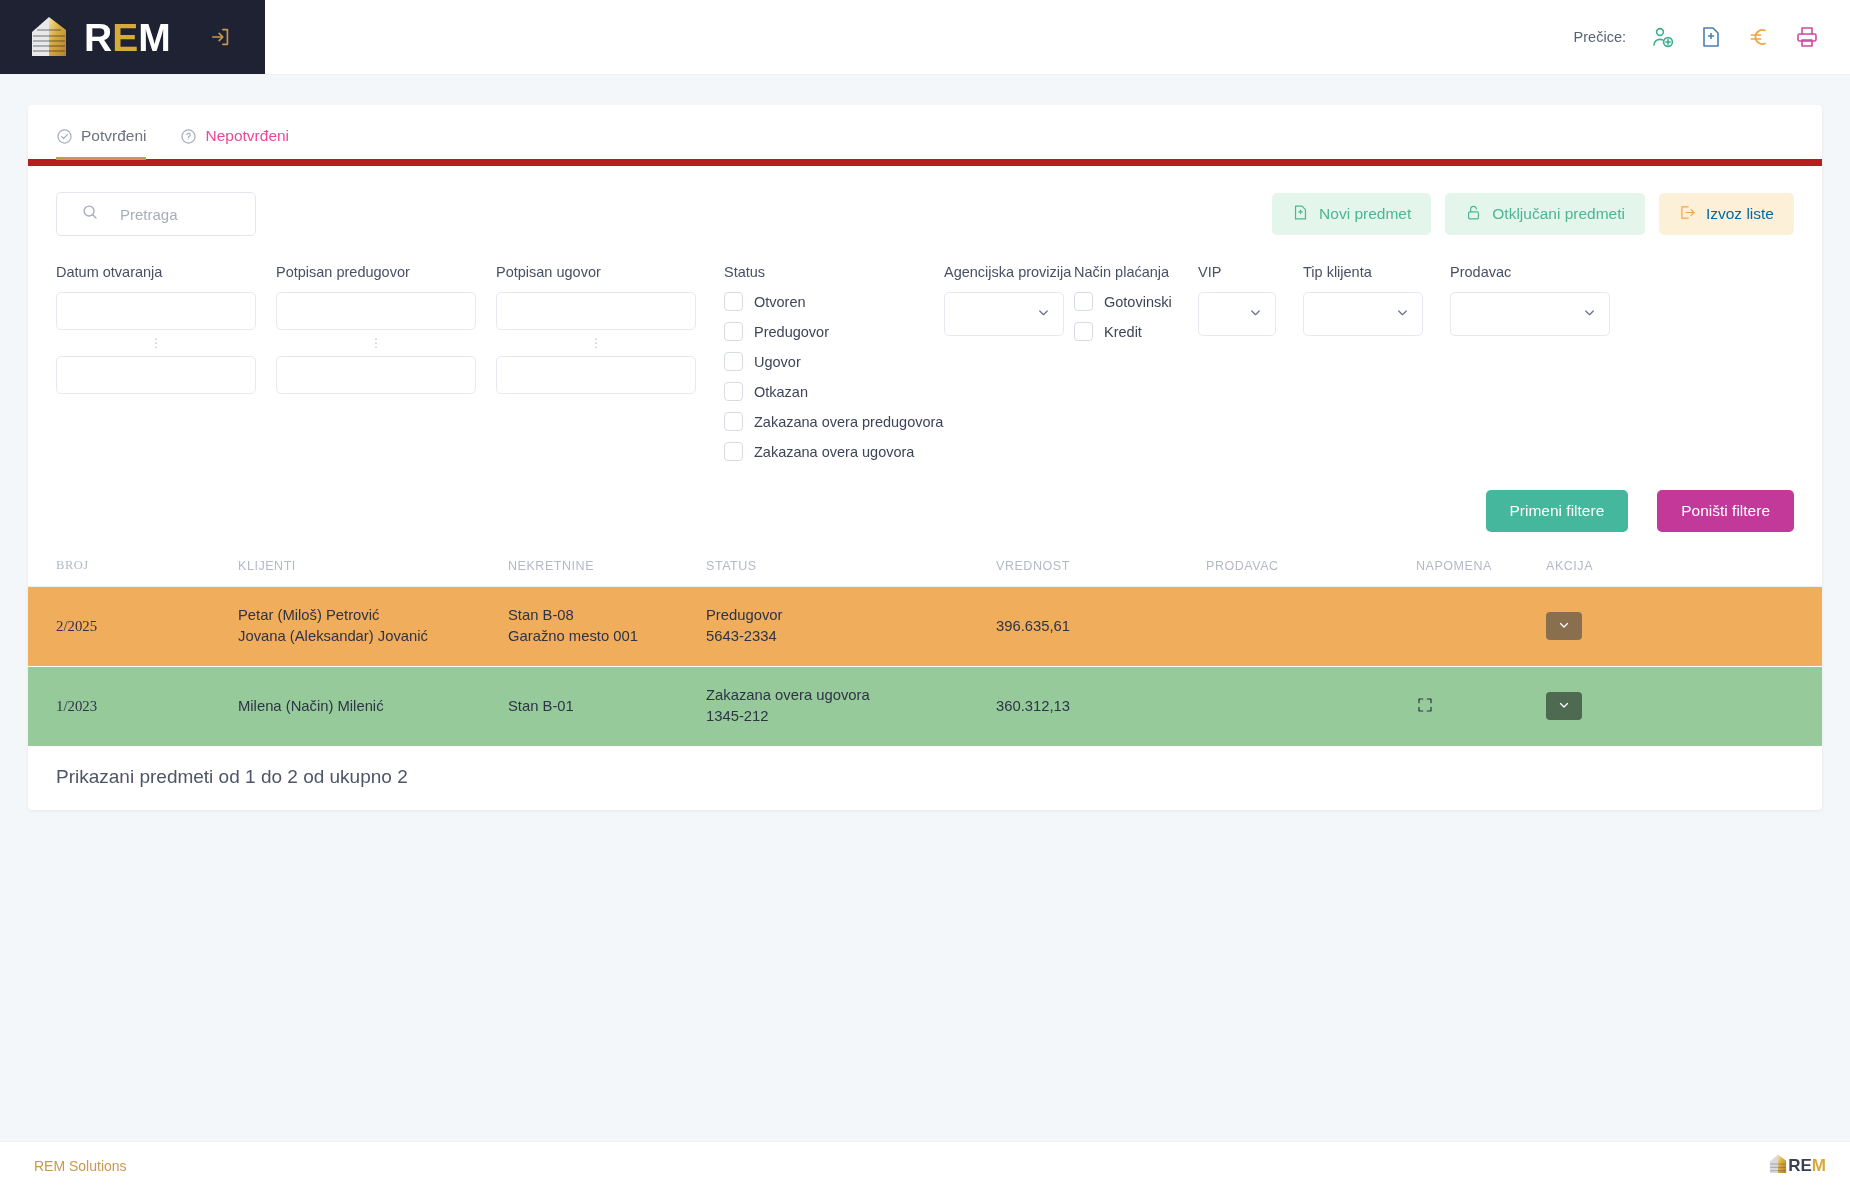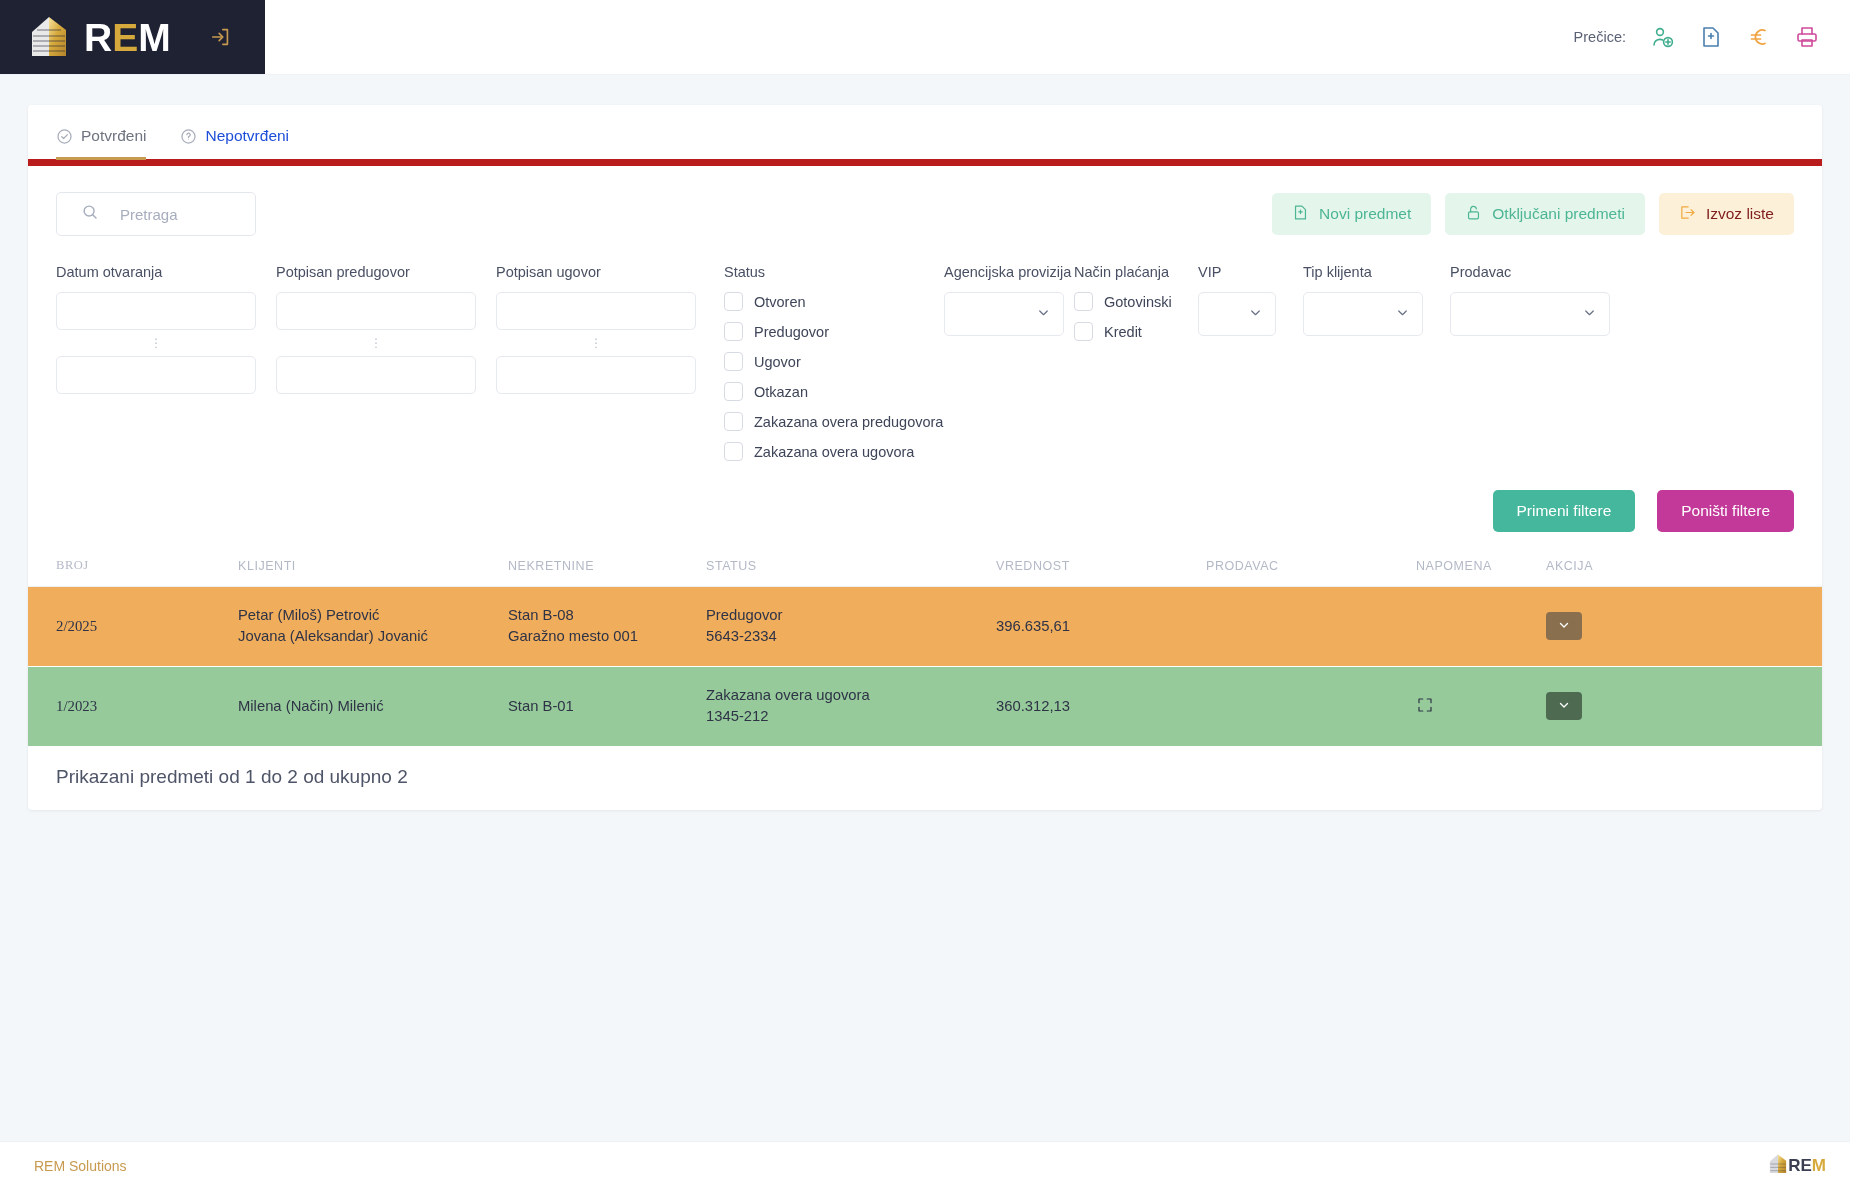--- a/index.html
+++ b/index.html
@@ -80,21 +80,21 @@
     display: flex;
     gap: 34px;
     padding: 22px 28px 0 28px;
     border-bottom: 7px solid #b91c1c;
   }
   .tab {
     display: flex;
     align-items: center;
     gap: 8px;
     font-size: 15.5px;
-    color: #1d4ed8;
+    color: #ec4899;
     padding-bottom: 12px;
     cursor: pointer;
     border-bottom: 3px solid transparent;
     margin-bottom: -1px;
   }
   .tab.active { color: #6e737f; border-bottom-color: #c79a4f; }
   .tab svg { display: block; }
 
   
   .toolbar {
@@ -131,21 +131,21 @@
     align-items: center;
     gap: 10px;
     padding: 0 20px;
     font-size: 15.5px;
     cursor: pointer;
     border: none;
     font-family: "Liberation Sans", sans-serif;
     white-space: nowrap;
   }
   .tb-btn.green { background: #e4f6ec; color: #4cb594; }
-  .tb-btn.orange { background: #fdf0d9; color: #7f1d1d; }
+  .tb-btn.orange { background: #fdf0d9; color: #0369a1; }
 
   
   .filters {
     display: flex;
     padding: 28px 28px 0 28px;
     align-items: flex-start;
   }
   .f-col { display: flex; flex-direction: column; }
   .f-label {
     font-size: 14.5px;
@@ -212,21 +212,21 @@
     justify-content: flex-end;
     padding: 0 12px;
     cursor: pointer;
     width: 100%;
   }
 
   
   .filter-actions {
     display: flex;
     justify-content: flex-end;
-    gap: 22px;
+    gap: 29px;
     padding: 18px 28px 0 28px;
   }
   .fa-btn {
     height: 42px;
     border: none;
     border-radius: 5px;
     color: #fff;
     font-size: 15.5px;
     padding: 0 24px;
     cursor: pointer;

